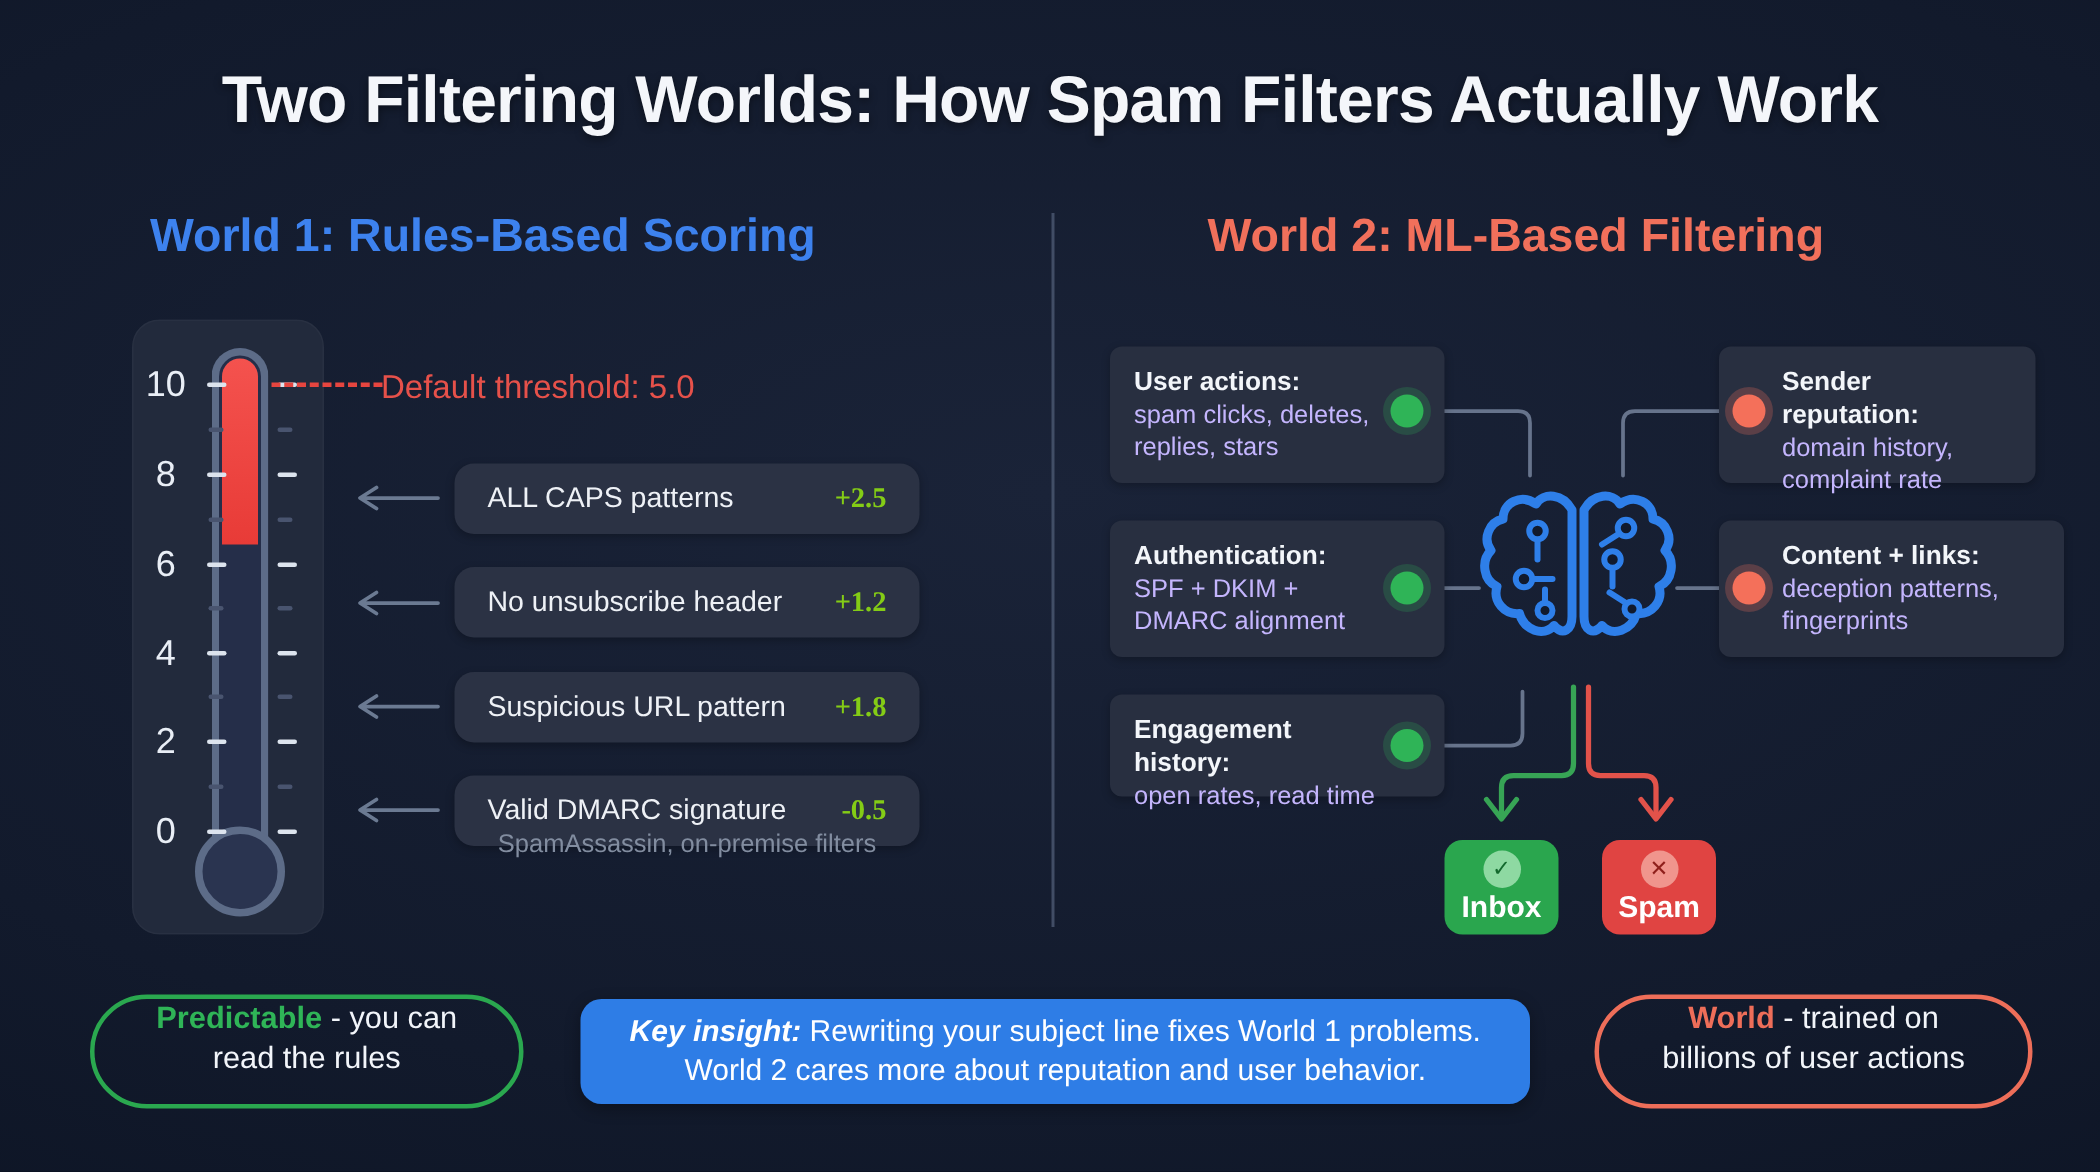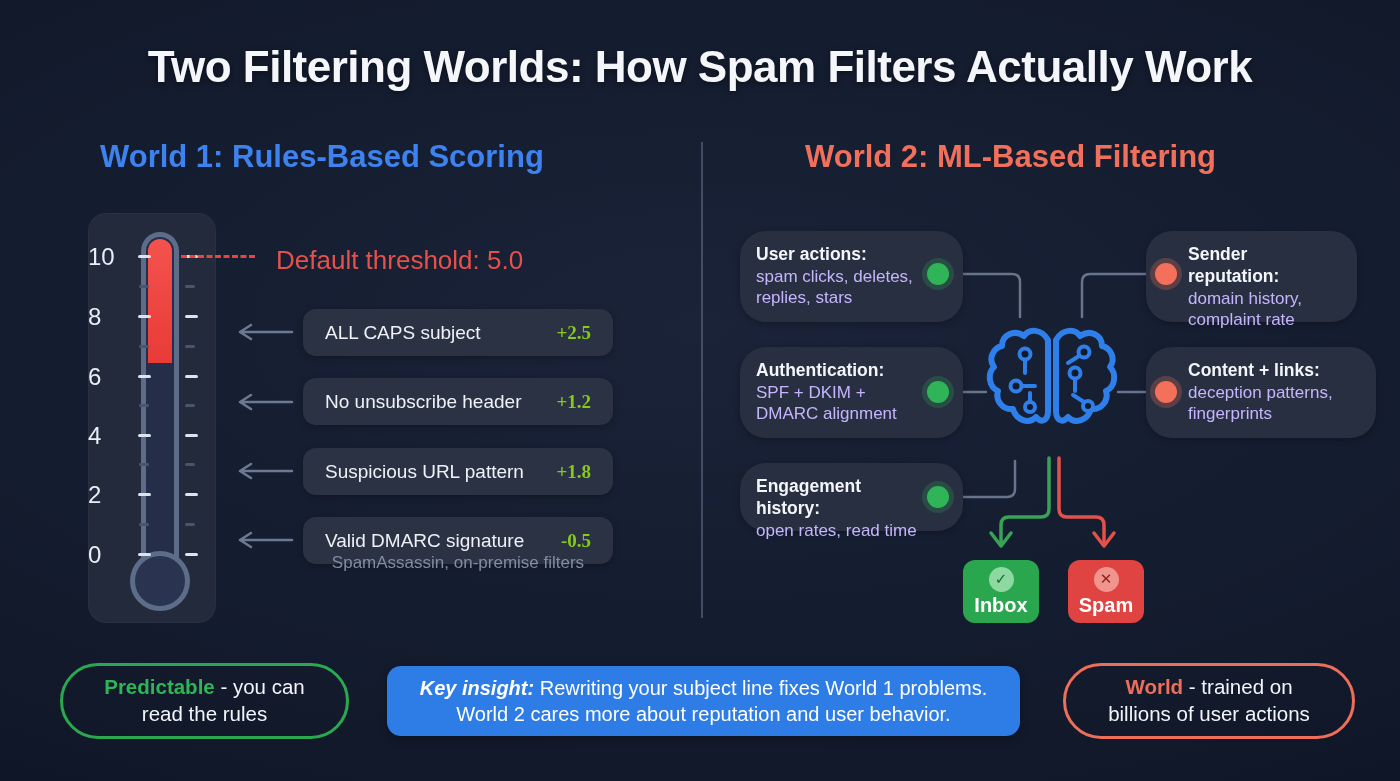--- a/index.html
+++ b/index.html
@@ -22,40 +22,40 @@
 
   
   .thermo-panel { position:absolute; left:88px; top:213px; width:128px; height:410px;
     background:#222a3c; border-radius:18px; box-shadow:inset 0 0 0 1px rgba(255,255,255,.03); }
   .tube-outer { position:absolute; left:53px; top:19px; width:38px; height:336px;
     border:5px solid #5d6c88; border-bottom:none; border-radius:19px 19px 0 0; background:#252e49; }
   .tube-red { position:absolute; left:2px; top:2px; width:24px; height:124px;
     border-radius:12px 12px 0 0; background:linear-gradient(180deg,#f4524e 0%,#e83b37 100%); }
   .bulb { position:absolute; left:42px; top:338px; width:60px; height:60px; border-radius:50%;
     border:5px solid #5d6c88; background:#2a3450; }
-  .tick-label { position:absolute; left:0; width:45px; text-align:left;
+  .tick-label { position:absolute; left:0; width:45px; text-align:center;
     font-size:24px; font-weight:500; color:#e9eef6; transform:translateY(-50%); }
   .dash { position:absolute; height:3px; border-radius:2px; }
   .dash.major { width:13px; background:#dde4ee; }
   .dash.minor { width:10px; background:#49546f; }
   .threshold-line { position:absolute; left:181px; top:255px; width:74px; border-top:3px dashed #e6453f; }
-  .threshold-label { position:absolute; left:276px; top:245px; font-size:26px; font-weight:500; color:#e6514a; }
+  .threshold-label { position:absolute; left:254px; top:245px; font-size:22px; font-weight:500; color:#e6514a; }
 
   
   .rule-card { position:absolute; left:303px; width:310px; height:47px; background:#2b3244;
     border-radius:13px; display:flex; align-items:center; justify-content:space-between;
     padding:0 22px; box-shadow:0 2px 6px rgba(0,0,0,.25); }
   .rule-label { font-size:19px; color:#eef1f6; }
   .rule-score { font-size:19px; font-weight:700; color:#84cc16;font-family:Liberation Serif, serif; }
   .rule-arrow { position:absolute; left:236px; width:58px; height:18px; }
   .w1-caption { position:absolute; left:303px; top:553px; width:310px; text-align:center;
     font-size:17px; color:#828da0; }
 
   
-  .ml-card { position:absolute; background:#282f40; border-radius:26px; padding:13px 16px;
+  .ml-card { position:absolute; background:#282f40; border-radius:8px; padding:13px 16px;
     box-shadow:0 2px 6px rgba(0,0,0,.25); }
   .ml-title { font-size:17.5px; font-weight:700; color:#f3f6fa; line-height:1.25; }
   .ml-body { font-size:17px; color:#c4b5fd; line-height:1.24; }
   .dot { position:absolute; width:22px; height:22px; border-radius:50%; }
   .dot.green { background:#2fb457; box-shadow:0 0 0 5px rgba(47,180,87,.22); }
   .dot.orange { background:#f4705a; box-shadow:0 0 0 5px rgba(244,112,90,.25); }
 
   .overlay { position:absolute; left:0; top:0; width:1400px; height:781px; pointer-events:none; }
   .brain { position:absolute; left:985px; top:316px; }
 
@@ -65,21 +65,21 @@
   .out-box.inbox { left:963px; background:#2aa64e; }
   .out-box.spam  { left:1068px; background:#e04442; }
   .out-circle { width:25px; height:25px; border-radius:50%; display:flex; align-items:center;
     justify-content:center; font-size:15px; font-weight:700; }
   .inbox .out-circle { background:#8ed9a2; color:#14692e; }
   .spam  .out-circle { background:#f0958d; color:#8f1f1b; }
   .out-label { font-size:20px; font-weight:700; color:#fff; }
 
   
   .pill { position:absolute; top:663px; height:76px; border-radius:42px; display:flex;
-    align-items:center; justify-content:center; text-align:center;
+    align-items:flex-start; justify-content:center; text-align:center;
     font-size:20.5px; line-height:1.3; color:#f2f5fa; padding:0 28px; }
   .pill.green-border { left:60px; width:289px; border:3px solid #2aa84f; }
   .pill.orange-border { left:1063px; width:292px; border:3px solid #ee6e59; }
   .hl-green { color:#2fb457; font-weight:700; }
   .hl-orange { color:#ee6e59; font-weight:700; }
   .insight { position:absolute; left:387px; top:666px; width:633px; height:70px;
     background:#2e7de6; border-radius:14px; display:flex; align-items:center; justify-content:center;
     text-align:center; font-size:20px; line-height:1.32; color:#ffffff; padding:0 24px;
     box-shadow:0 3px 10px rgba(0,0,0,.3); }
   .hl-bold { font-weight:700;font-style:italic; }
@@ -143,21 +143,21 @@
     <path d="M56 9 H6 M15 2 L4 9 L15 16" fill="none" stroke="#6b7a92" stroke-width="2.5" stroke-linecap="round" stroke-linejoin="round"></path>
   </svg>
   <svg class="rule-arrow" style="top:462px" viewBox="0 0 58 18">
     <path d="M56 9 H6 M15 2 L4 9 L15 16" fill="none" stroke="#6b7a92" stroke-width="2.5" stroke-linecap="round" stroke-linejoin="round"></path>
   </svg>
   <svg class="rule-arrow" style="top:531px" viewBox="0 0 58 18">
     <path d="M56 9 H6 M15 2 L4 9 L15 16" fill="none" stroke="#6b7a92" stroke-width="2.5" stroke-linecap="round" stroke-linejoin="round"></path>
   </svg>
 
   <div class="rule-card" style="top:309px">
-    <span class="rule-label">ALL CAPS subject</span>
+    <span class="rule-label">ALL CAPS patterns</span>
     <span class="rule-score">+2.5</span>
   </div>
   <div class="rule-card" style="top:378px">
     <span class="rule-label">No unsubscribe header</span>
     <span class="rule-score">+1.2</span>
   </div>
   <div class="rule-card" style="top:448px">
     <span class="rule-label">Suspicious URL pattern</span>
     <span class="rule-score">+1.8</span>
   </div>

